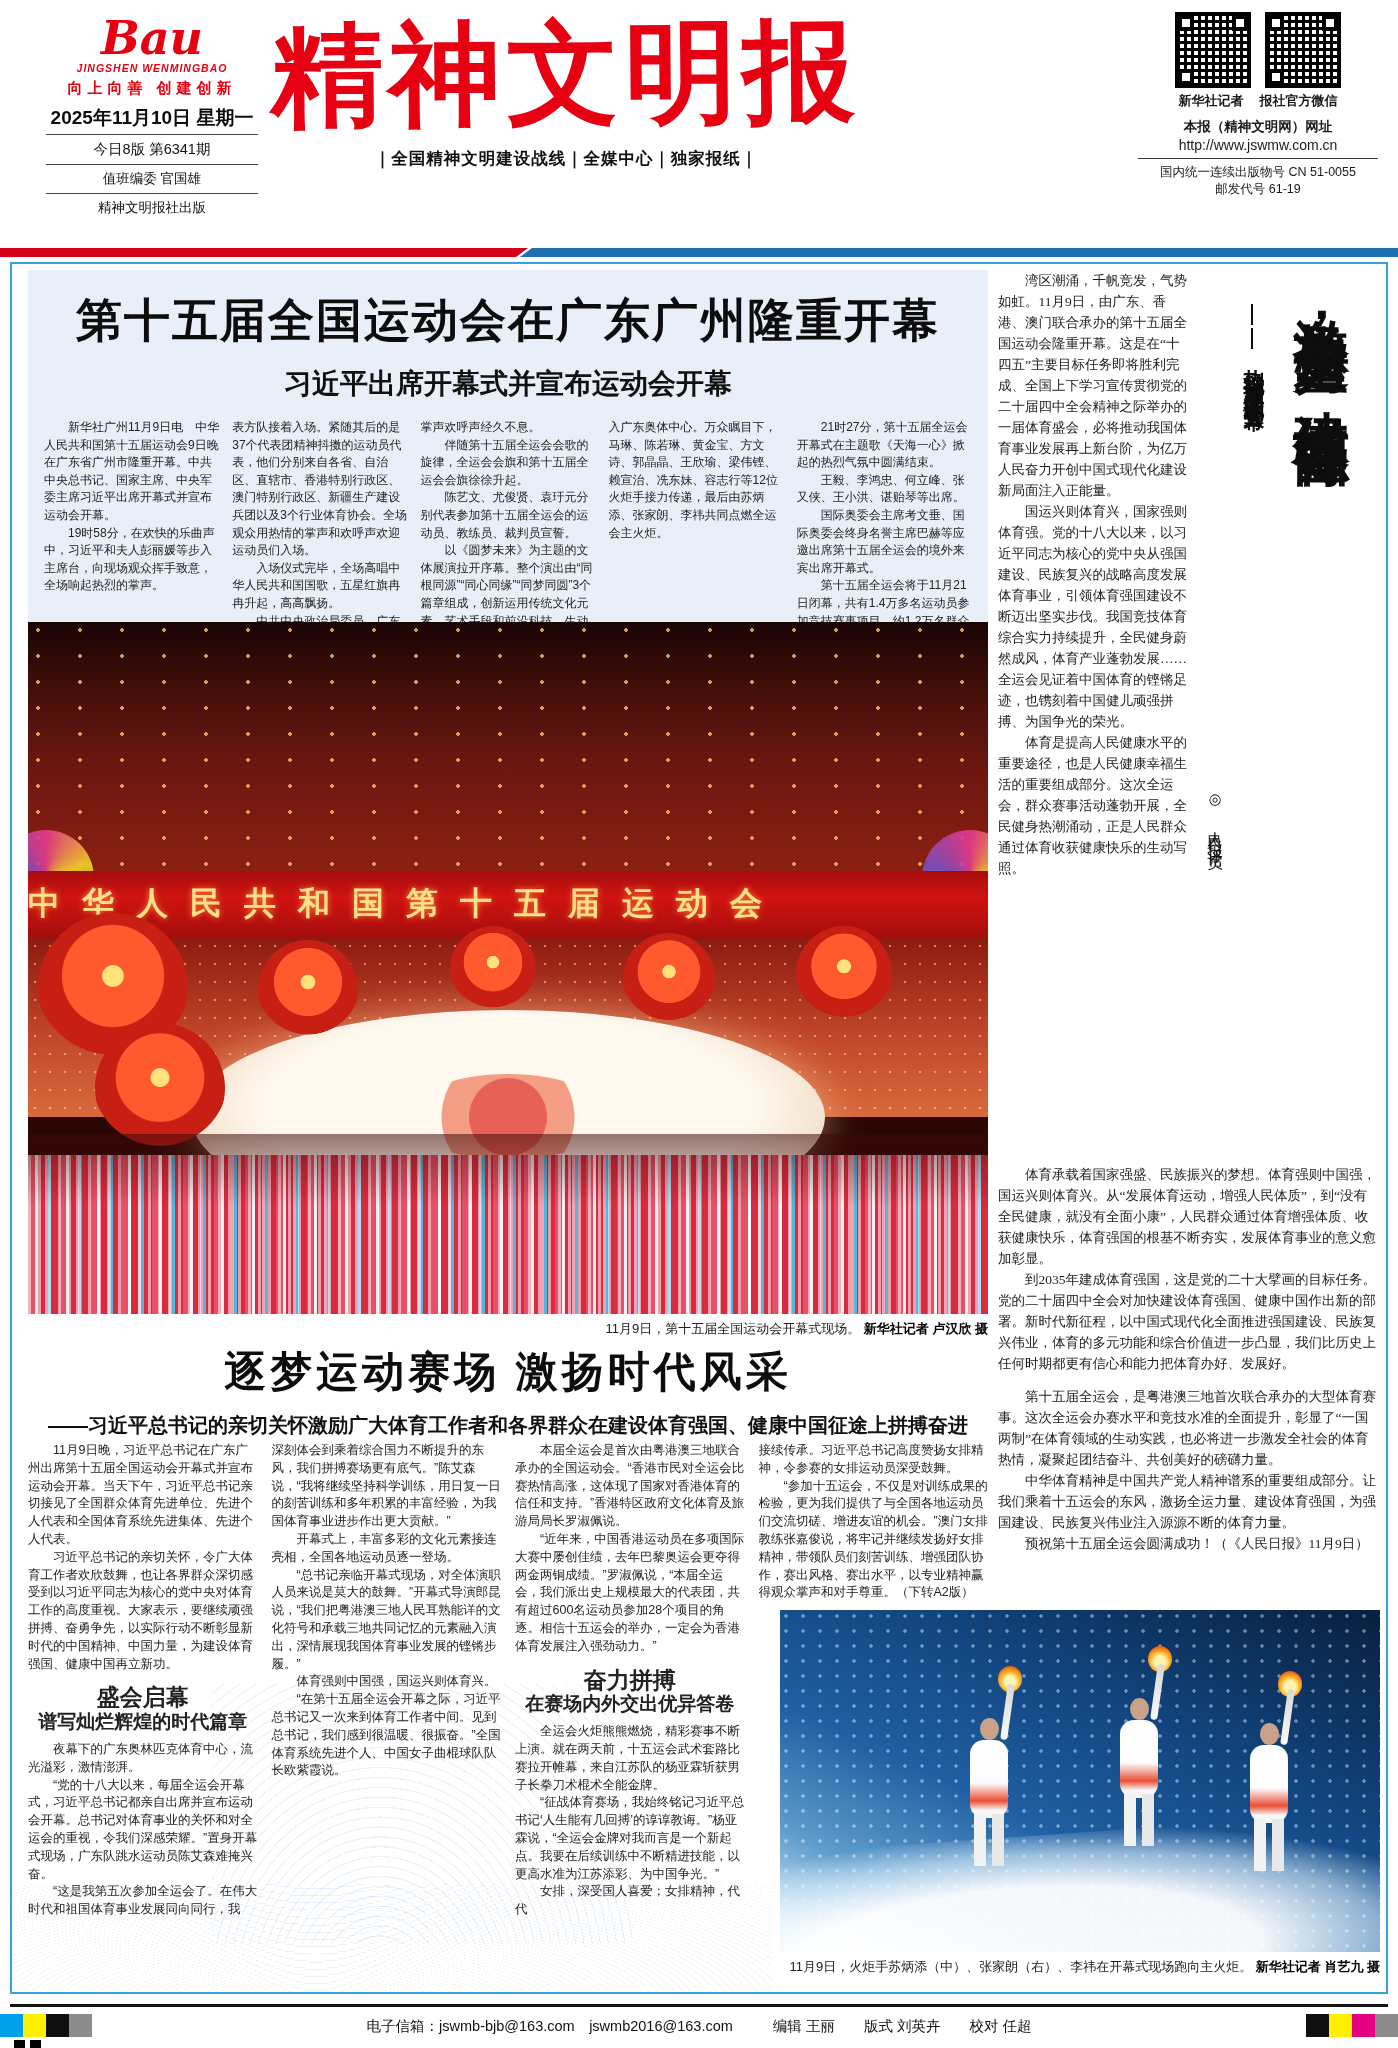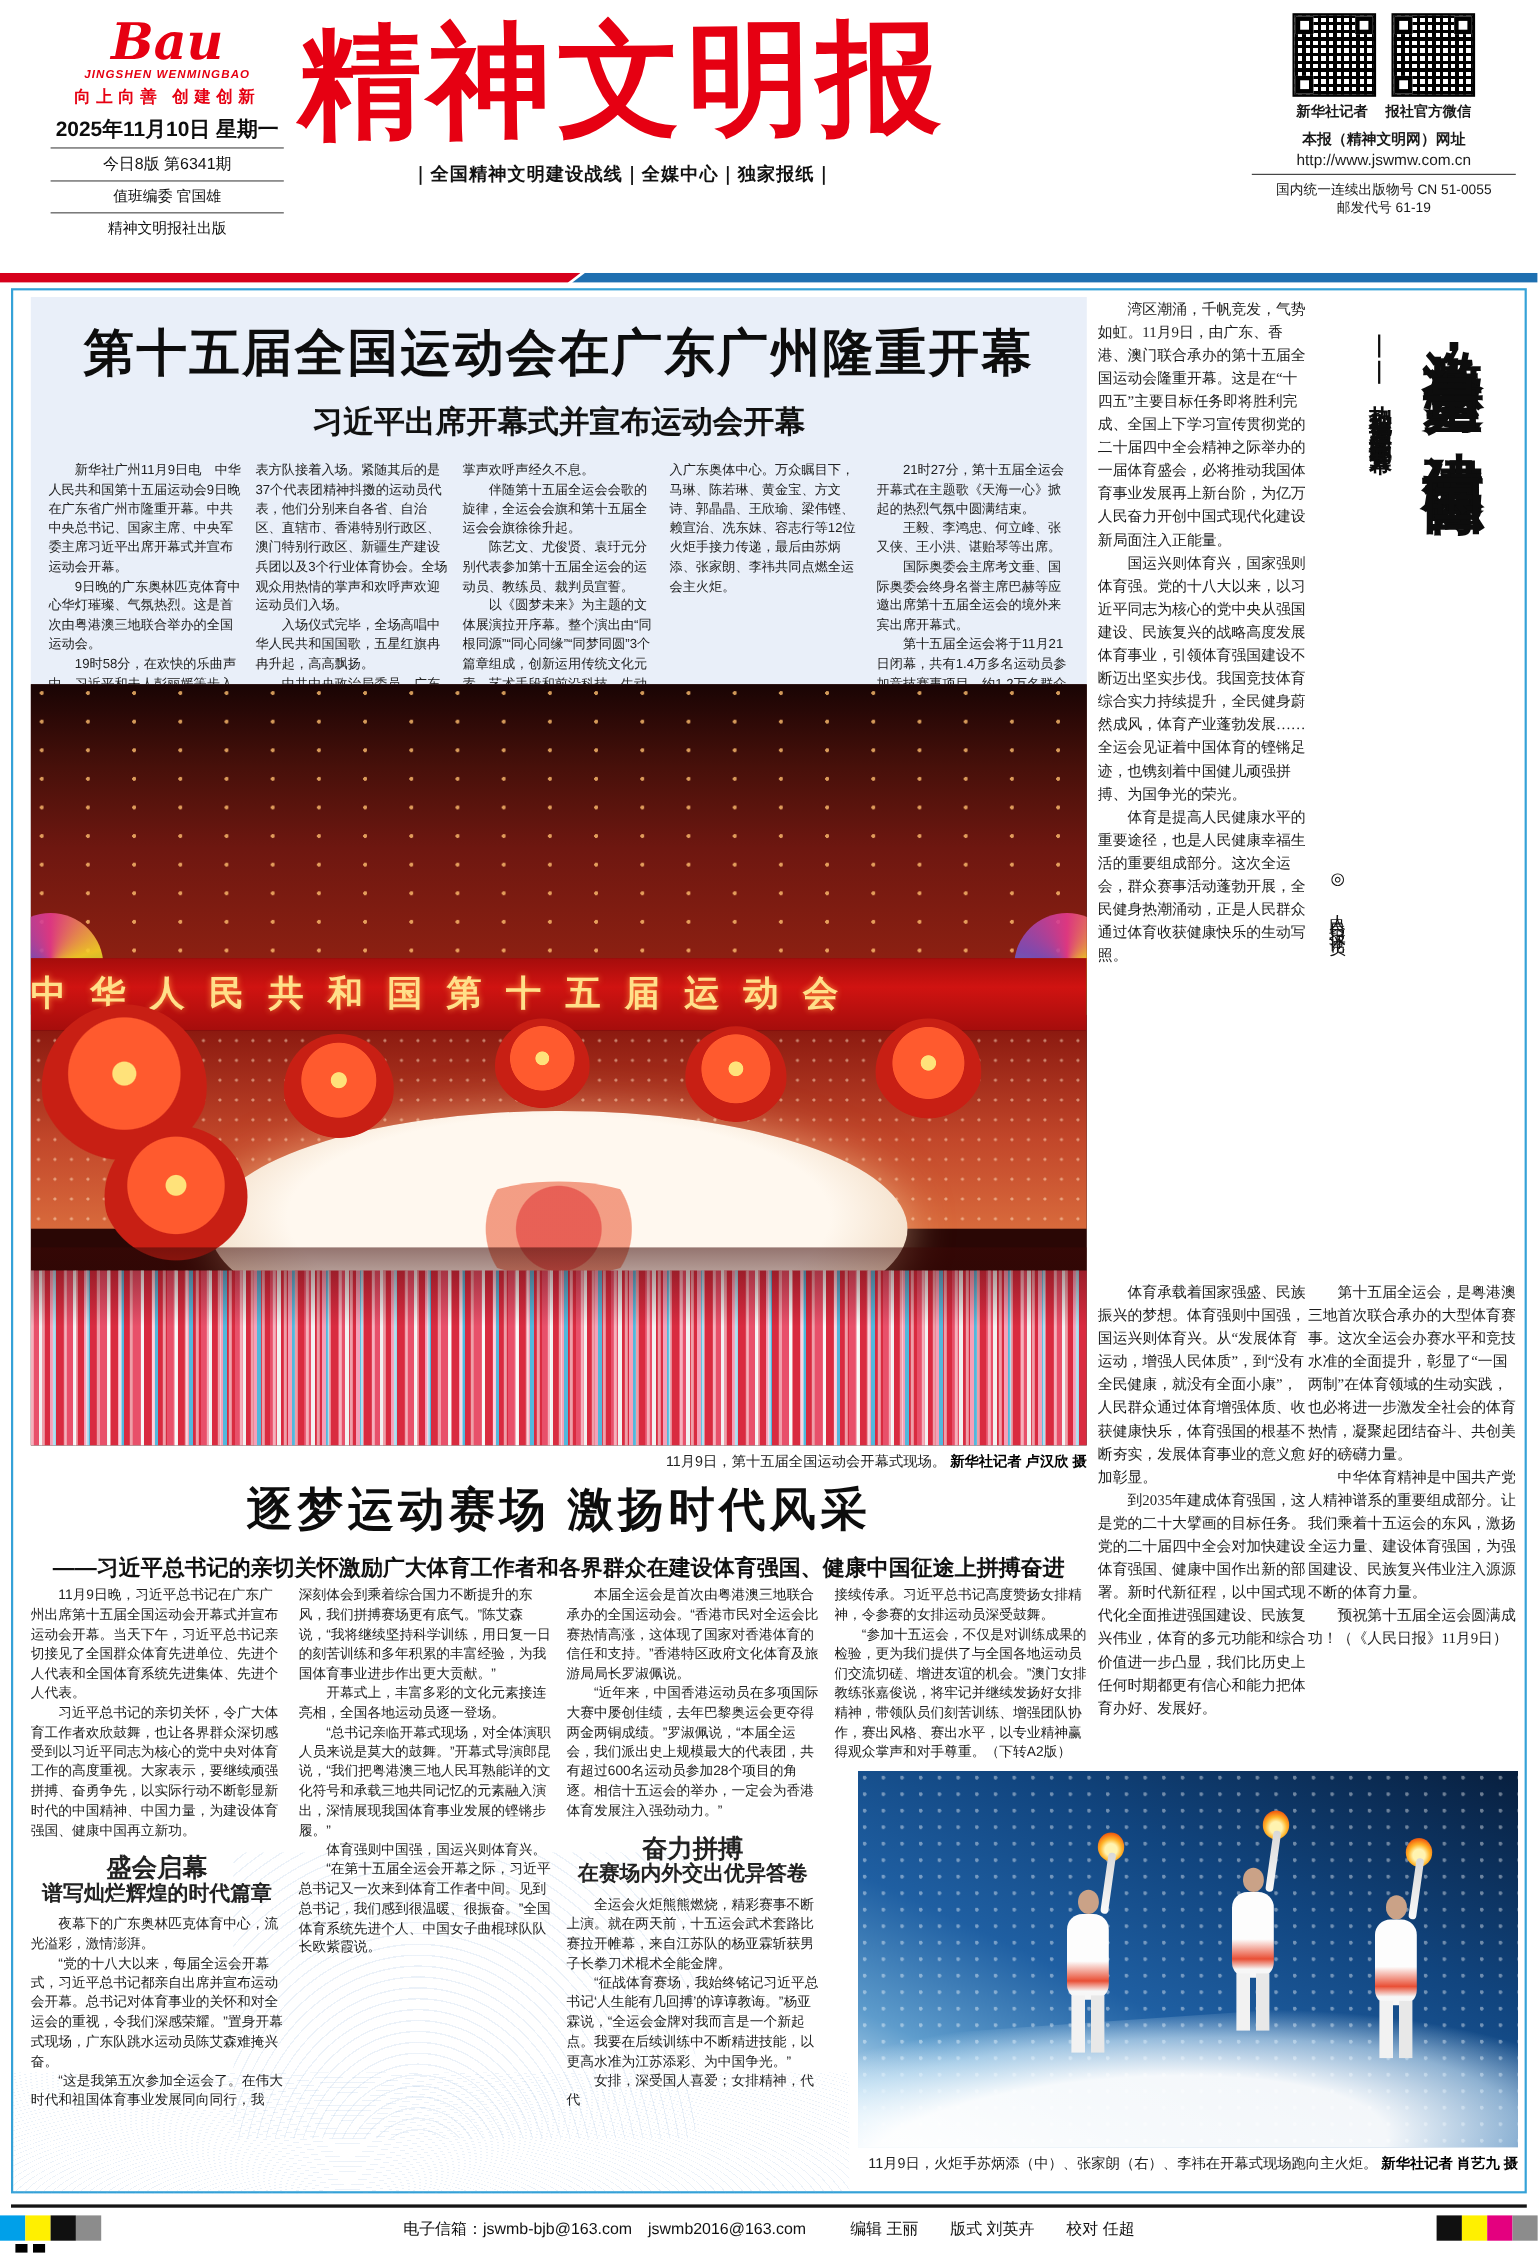--- a/index.html
+++ b/index.html
@@ -109,21 +109,21 @@
   .sb-top{display:flex;height:884px;}
   .sb-textcol{width:192px;font-family:"Liberation Serif","DejaVu Serif",serif;
        font-size:13.5px;line-height:21px;color:#1d1d1d;overflow:hidden;}
   .sb-textcol p,.sb-col p{text-indent:2em;}
   .sb-byline{writing-mode:vertical-rl;font-family:"Liberation Serif",serif;font-size:15px;
        color:#111;width:34px;margin-top:520px;letter-spacing:4px;}
   .sb-subtitle{writing-mode:vertical-rl;font-size:21px;font-weight:bold;width:44px;
        margin-top:34px;letter-spacing:3px;color:#0d0d0d;}
   .sb-title{writing-mode:vertical-rl;font-size:56px;font-weight:bold;width:104px;
        letter-spacing:5px;color:#0d0d0d;margin-top:4px;line-height:100px;}
-  .sb-bottom{display:flex;margin-top:10px;height:444px;overflow:hidden;}
+  .sb-bottom{display:flex;margin-top:10px;height:444px;overflow:hidden;flex-direction:column;}
   .sb-col{flex:1;font-family:"Liberation Serif","DejaVu Serif",serif;
        font-size:13.5px;line-height:21px;color:#1d1d1d;overflow:hidden;}
   
   .torch-photo{position:absolute;top:1346px;left:768px;width:600px;height:342px;overflow:hidden;
        background:linear-gradient(205deg,#081f3e 0%,#11457f 35%,#1f5fa2 60%,#5e9ccc 80%,#cfe6f5 95%);}
   .splash{position:absolute;bottom:-30px;left:-40px;width:700px;height:150px;
        background:radial-gradient(ellipse at 40% 80%, rgba(255,255,255,.95) 0 40%, rgba(220,240,252,.6) 60%, transparent 75%);
        transform:rotate(-4deg);}
   .spray{position:absolute;background:repeating-radial-gradient(circle at 6px 6px, rgba(255,255,255,.8) 0 1.5px, transparent 2px 100%);
        background-size:17px 15px;opacity:.5;}
@@ -203,21 +203,20 @@
 
   <div class="deco" style="left:200px;top:1420px;width:420px;height:260px;"></div>
   <div class="deco" style="left:0px;top:1620px;width:760px;height:110px;"></div>
 
   <div class="lead-block">
     <div class="lead-headline">第十五届全国运动会在广东广州隆重开幕</div>
     <div class="lead-subhead">习近平出席开幕式并宣布运动会开幕</div>
     <div class="lead-cols">
       <div class="col">
           <p>新华社广州11月9日电　中华人民共和国第十五届运动会9日晚在广东省广州市隆重开幕。中共中央总书记、国家主席、中央军委主席习近平出席开幕式并宣布运动会开幕。</p>
-          <p>9日晚的广东奥林匹克体育中心华灯璀璨、气氛热烈。这是首次由粤港澳三地联合举办的全国运动会。</p>
           <p>19时58分，在欢快的乐曲声中，习近平和夫人彭丽媛等步入主席台，向现场观众挥手致意，全场响起热烈的掌声。</p>
         </div>
       <div class="col cont">
           <p>表方队接着入场。紧随其后的是37个代表团精神抖擞的运动员代表，他们分别来自各省、自治区、直辖市、香港特别行政区、澳门特别行政区、新疆生产建设兵团以及3个行业体育协会。全场观众用热情的掌声和欢呼声欢迎运动员们入场。</p>
           <p>入场仪式完毕，全场高唱中华人民共和国国歌，五星红旗冉冉升起，高高飘扬。</p>
           <p>中共中央政治局委员、广东省委书记黄坤明，香港特别行政区行政长官李家超，澳门特别行政区行政长官岑浩辉分别致辞。</p>
         </div>
       <div class="col cont">
           <p>掌声欢呼声经久不息。</p>
           <p>伴随第十五届全运会会歌的旋律，全运会会旗和第十五届全运会会旗徐徐升起。</p>

